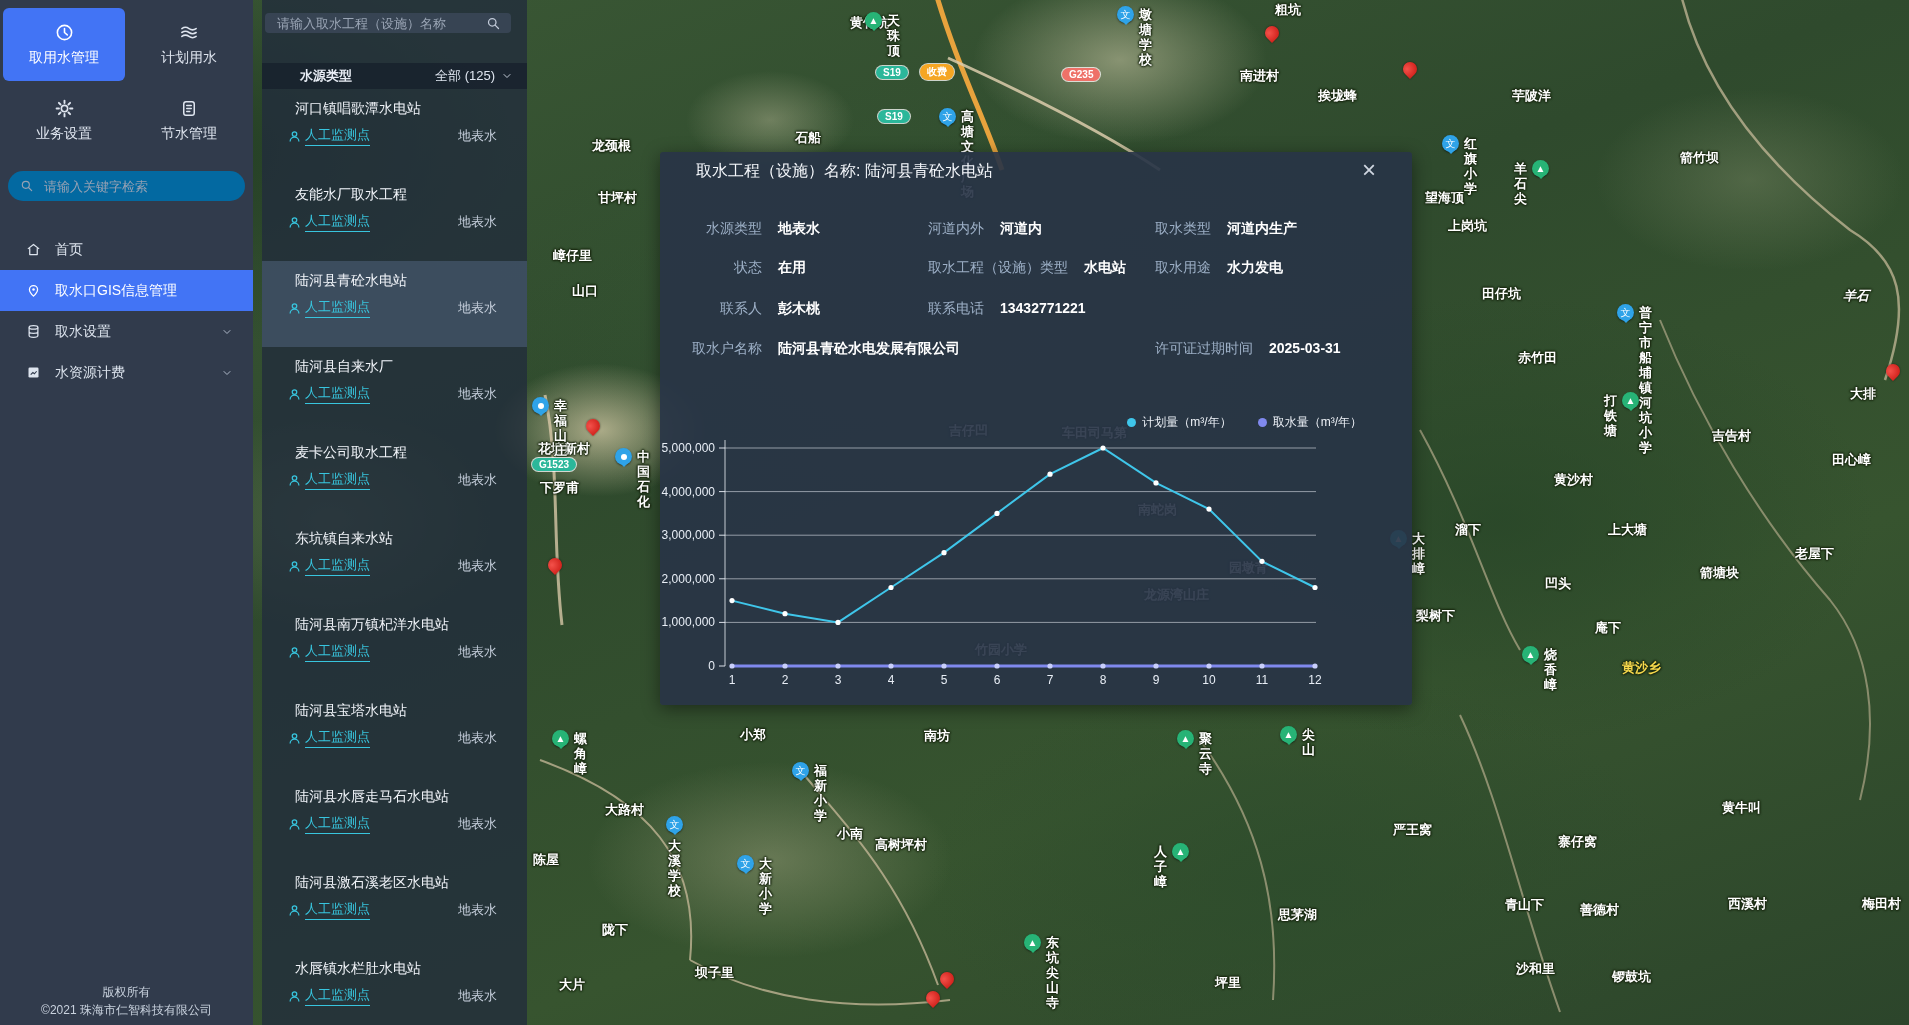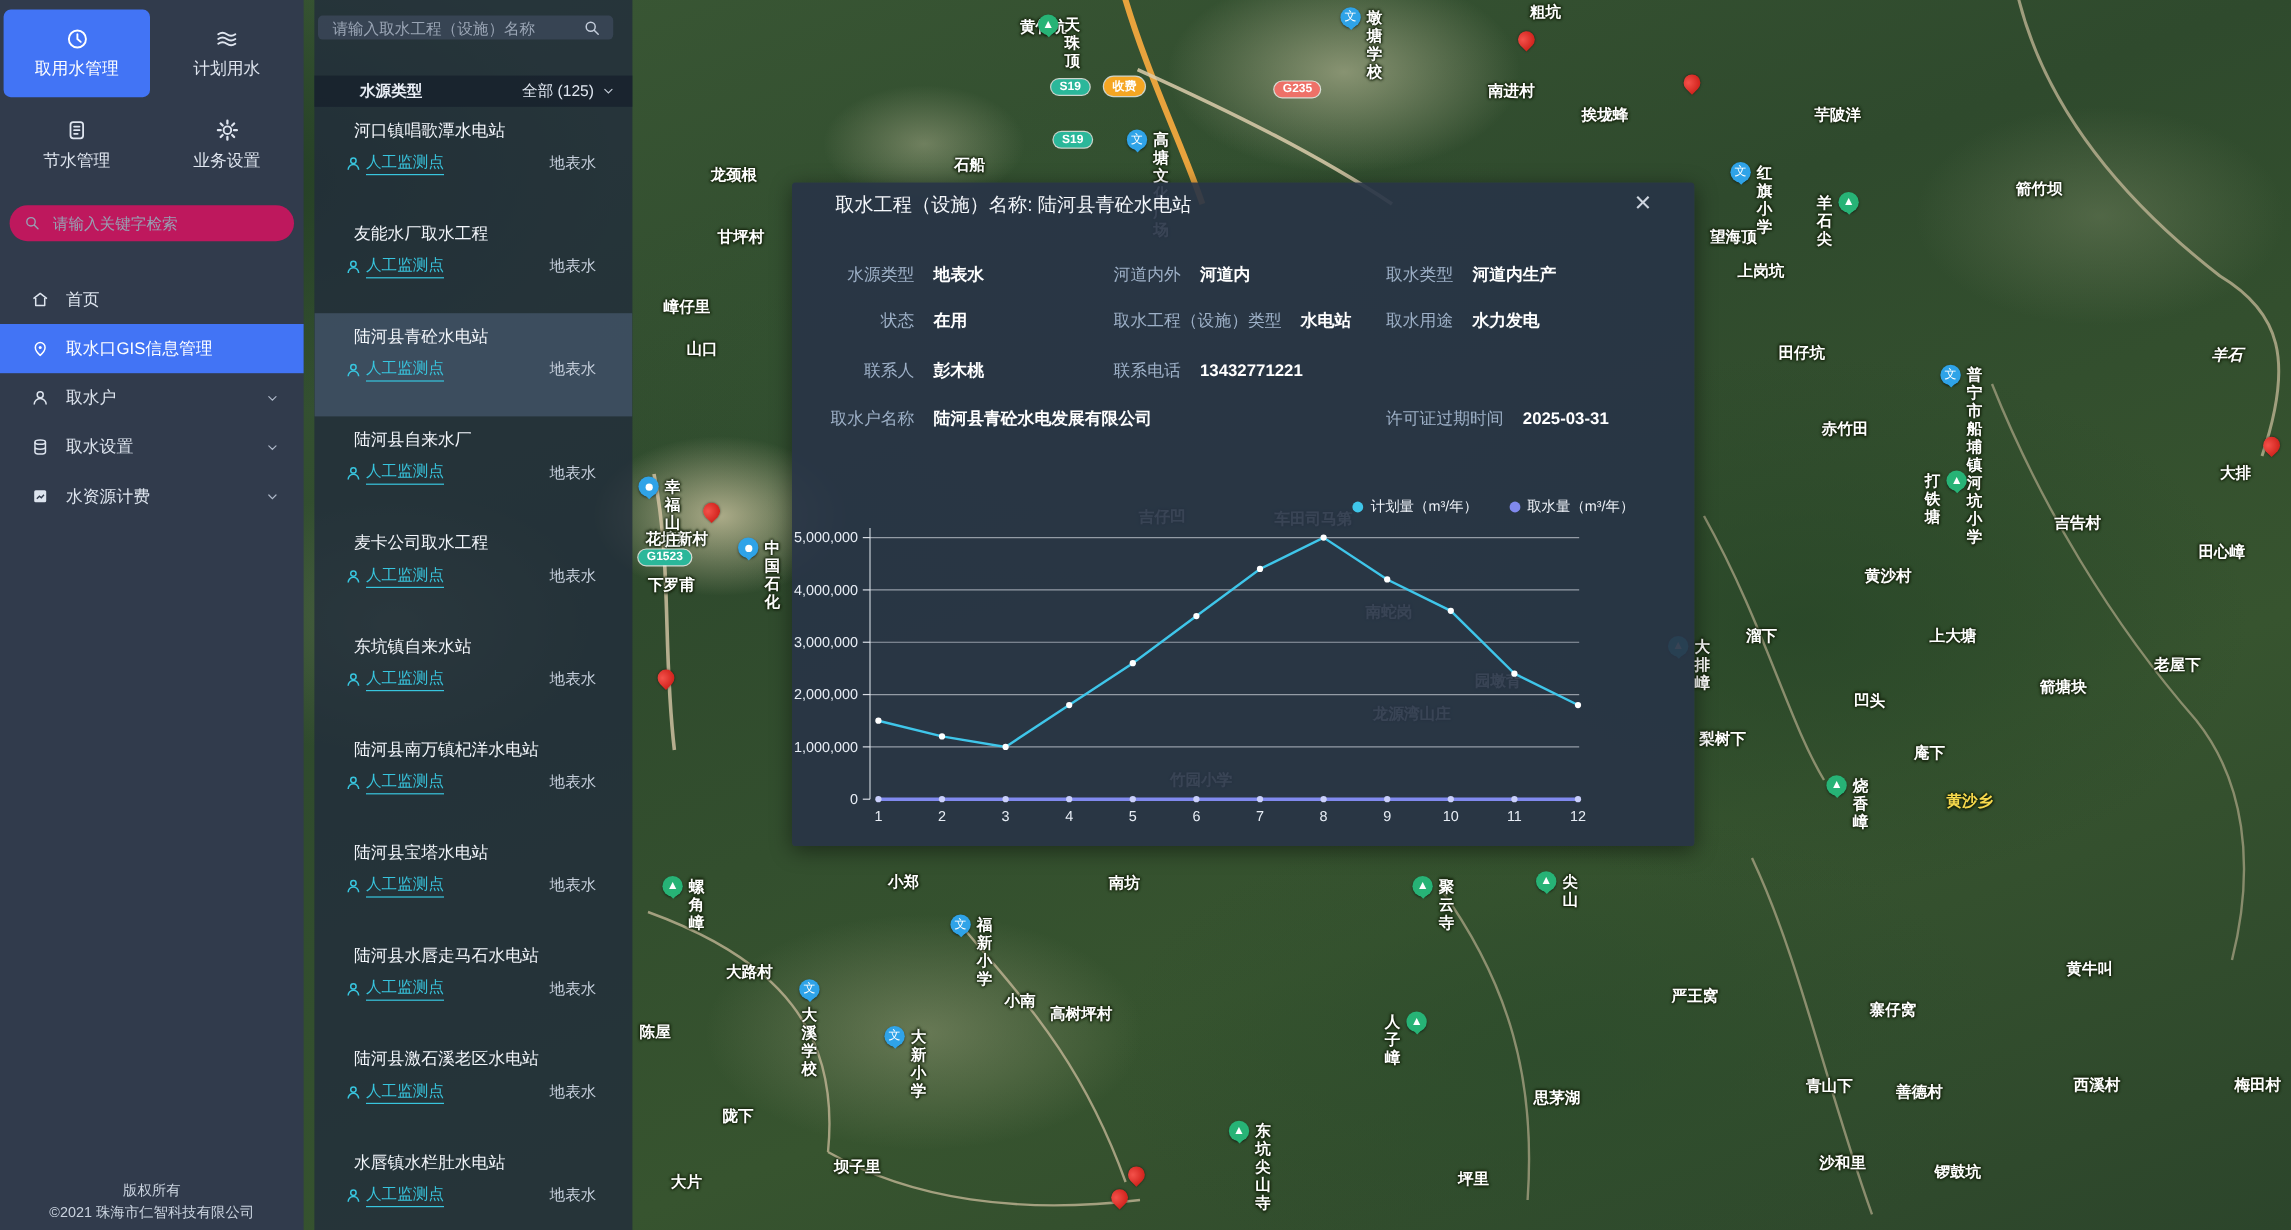--- a/index.html
+++ b/index.html
@@ -50,21 +50,21 @@
     text-shadow:0 1px 2px #18260f,0 -1px 2px #18260f,1px 0 2px #18260f,-1px 0 2px #18260f;line-height:15px}
   .pin-label.left{left:auto;right:22px;text-align:right}
   .pin-label.bottom{left:50%;transform:translateX(-50%);top:22px;text-align:center}
 
   
   #sidebar{position:absolute;left:0;top:0;width:253px;height:1025px;background:#313b4c;z-index:4}
   .apps{display:grid;grid-template-columns:1fr 1fr;gap:3px;padding:8px 3px 0 3px}
   .app-btn{height:73px;border-radius:6px;display:flex;flex-direction:column;align-items:center;
     justify-content:center;gap:7px;color:#dfe5ef;font-size:14px;cursor:pointer}
   .app-btn.active{background:#4274f5;color:#fff}
-  .side-search{margin:14px 8px 0 8px;height:30px;background:#be185d;border-radius:15px;
+  .side-search{margin:14px 8px 0 8px;height:30px;background:#0369a1;border-radius:15px;
     display:flex;align-items:center;padding:0 12px;gap:8px}
   .side-search input{flex:1;background:transparent;border:none;outline:none;color:#e6ebf2;font-size:13px}
   .side-search input::placeholder{color:#97a1b3}
   #menu{margin-top:28px}
   .menu-item{height:41px;display:flex;align-items:center;gap:14px;padding:0 20px 0 26px;
     color:#dde4ee;font-size:14px;cursor:pointer;position:relative}
   .menu-item.active{background:#4274f5;color:#fff}
   .menu-item .chev{margin-left:auto}
   #side-footer{position:absolute;bottom:6px;left:0;width:100%;text-align:center;color:#c9d2de;
     font-size:12px;line-height:18px}
@@ -283,32 +283,32 @@
         </svg>
       <span>取用水管理</span>
     </div>
     <div class="app-btn">
       <svg width="20" height="19" viewBox="0 0 24 24">
         <path d="M3 7c3-2.2 6-2.2 9 0s6 2.2 9 0 M3 12c3-2.2 6-2.2 9 0s6 2.2 9 0 M3 17c3-2.2 6-2.2 9 0s6 2.2 9 0" stroke="#dfe5ef" stroke-width="2" fill="none" stroke-linecap="round"></path>
         </svg>
       <span>计划用水</span>
     </div>
     <div class="app-btn">
+      <svg width="19" height="19" viewBox="0 0 24 24">
+        <circle cx="12" cy="12" r="4" stroke="#dfe5ef" stroke-width="2" fill="none"></circle>
+        <path d="M12 2v3M12 19v3M2 12h3M19 12h3M4.9 4.9L7 7M17 17l2.1 2.1M19.1 4.9L17 7M7 17l-2.1 2.1" stroke="#dfe5ef" stroke-width="2.4" stroke-linecap="round"></path>
+        </svg>
+      <span>业务设置</span>
+    </div>
+    <div class="app-btn">
       <svg width="18" height="19" viewBox="0 0 24 24">
         <rect x="5" y="3" width="14" height="18" rx="3" stroke="#dfe5ef" stroke-width="2" fill="none"></rect>
         <path d="M9 8h6M9 12h6M9 16h4" stroke="#dfe5ef" stroke-width="2" stroke-linecap="round"></path>
         </svg>
       <span>节水管理</span>
-    </div>
-    <div class="app-btn">
-      <svg width="19" height="19" viewBox="0 0 24 24">
-        <circle cx="12" cy="12" r="4" stroke="#dfe5ef" stroke-width="2" fill="none"></circle>
-        <path d="M12 2v3M12 19v3M2 12h3M19 12h3M4.9 4.9L7 7M17 17l2.1 2.1M19.1 4.9L17 7M7 17l-2.1 2.1" stroke="#dfe5ef" stroke-width="2.4" stroke-linecap="round"></path>
-        </svg>
-      <span>业务设置</span>
     </div>
   </div>
 
   <div class="side-search">
     <svg width="14" height="14" viewBox="0 0 24 24">
       <circle cx="10" cy="10" r="6" stroke="#97a1b3" stroke-width="2" fill="none"></circle>
       <path d="M15 15l5 5" stroke="#97a1b3" stroke-width="2" stroke-linecap="round"></path>
       </svg>
     <input placeholder="请输入关键字检索" style="">
   </div>
@@ -319,32 +319,20 @@
         <path d="M3 11L12 4l9 7M6 10v10h12V10" stroke="#dde4ee" stroke-width="2" fill="none" stroke-linejoin="round"></path>
         </svg>
       <span>首页</span>
     </div>
     <div class="menu-item active">
       <svg width="15" height="15" viewBox="0 0 24 24">
         <path d="M12 21s-6.5-5.8-6.5-10.5a6.5 6.5 0 1 1 13 0C18.5 15.2 12 21 12 21z" stroke="#fff" stroke-width="2" fill="none"></path>
         <circle cx="12" cy="10.5" r="2" fill="#fff"></circle>
         </svg>
       <span>取水口GIS信息管理</span>
-    </div>
-    <div class="menu-item">
-      <svg width="15" height="15" viewBox="0 0 24 24">
-        <circle cx="12" cy="8" r="4" stroke="#dde4ee" stroke-width="2" fill="none"></circle>
-        <path d="M4 21c0-4.4 3.6-8 8-8s8 3.6 8 8" stroke="#dde4ee" stroke-width="2" fill="none"></path>
-        </svg>
-      <span>取水户</span>
-      <span class="chev">
-        <svg width="12" height="12" viewBox="0 0 24 24">
-            <path d="M6 9l6 6 6-6" stroke="#aeb8c8" stroke-width="2" fill="none" stroke-linecap="round"></path>
-          </svg>
-        </span>
     </div>
     <div class="menu-item">
       <svg width="15" height="15" viewBox="0 0 24 24">
         <ellipse cx="12" cy="5.5" rx="7" ry="2.8" stroke="#dde4ee" stroke-width="2" fill="none"></ellipse>
         <path d="M5 5.5v13c0 1.6 3.1 2.9 7 2.9s7-1.3 7-2.9v-13 M5 12c0 1.6 3.1 2.9 7 2.9s7-1.3 7-2.9" stroke="#dde4ee" stroke-width="2" fill="none"></path>
         </svg>
       <span>取水设置</span>
       <span class="chev">
         <svg width="12" height="12" viewBox="0 0 24 24">
             <path d="M6 9l6 6 6-6" stroke="#aeb8c8" stroke-width="2" fill="none" stroke-linecap="round"></path>

